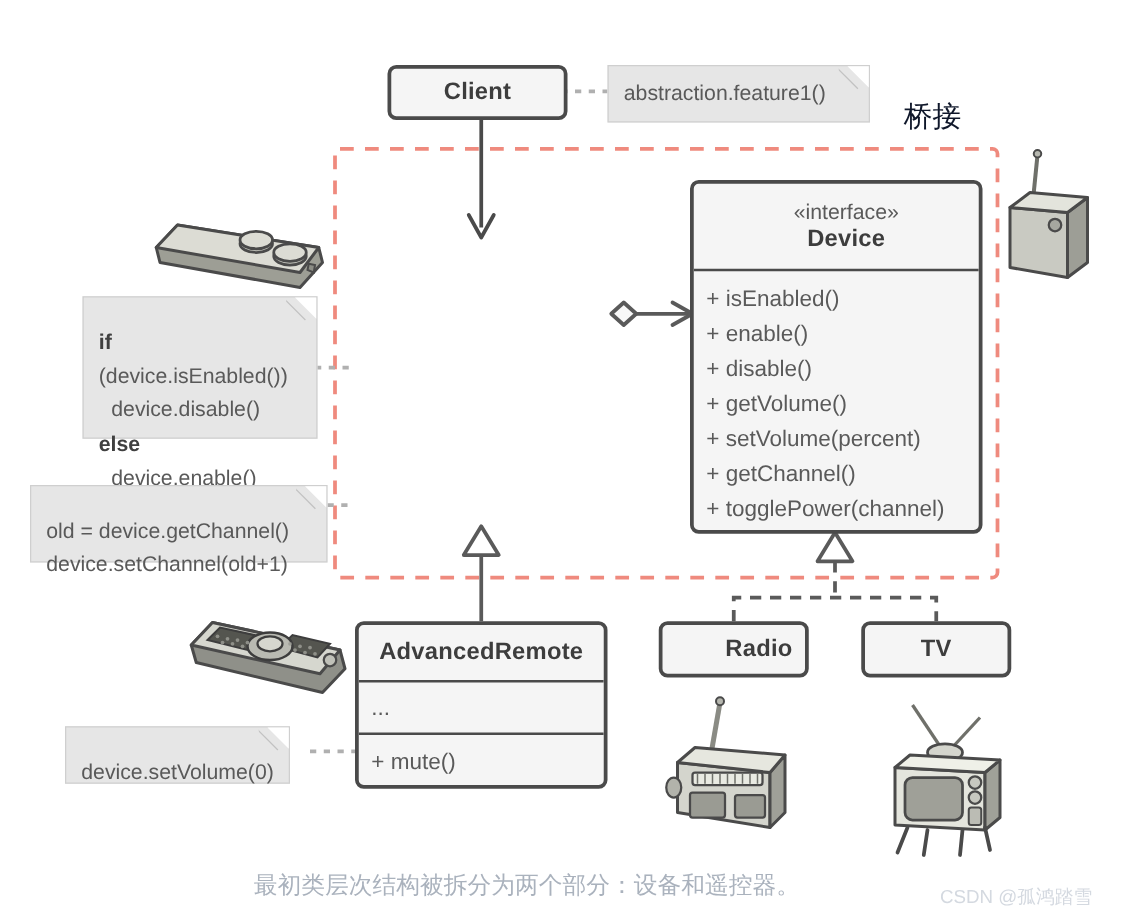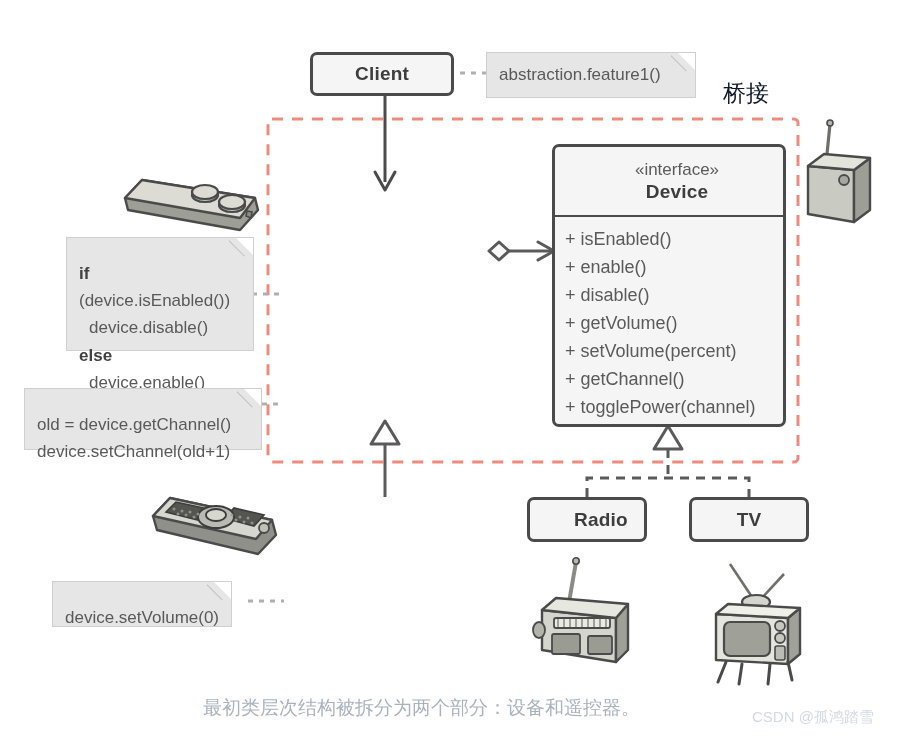--- a/index.html
+++ b/index.html
@@ -269,23 +269,34 @@
       <div class="uml-line">+ isEnabled()</div>
       <div class="uml-line">+ enable()</div>
       <div class="uml-line">+ disable()</div>
       <div class="uml-line">+ getVolume()</div>
       <div class="uml-line">+ setVolume(percent)</div>
       <div class="uml-line">+ getChannel()</div>
       <div class="uml-line">+ togglePower(channel)</div>
     </div>
   </div>
 
+  <div class="uml-box" style="left:284px; top:497px; width:202px; height:134px;">
+    <div class="uml-compartment" style="height:44px; display:flex; align-items:center; justify-content:center;">
+      <div class="uml-title">AdvancedRemote</div>
+    </div>
+    <div class="uml-compartment" style="height:42px; display:flex; align-items:center;">
+      <div class="uml-line">...</div>
+    </div>
+    <div class="uml-compartment" style="height:44px; display:flex; align-items:center;">
+      <div class="uml-line">+ mute()</div>
+    </div>
+  </div>
 
   <div class="uml-box" style="left:527px; top:497px; width:120px; height:45px;">
-    <div class="uml-compartment" style="height:100%; display:flex; align-items:center; justify-content:flex-start;padding-left:44px;">
+    <div class="uml-compartment" style="height:100%; display:flex; align-items:center; justify-content:flex-end;padding-left:44px;">
       <div class="uml-title">Radio</div>
     </div>
   </div>
 
   <div class="uml-box" style="left:689px; top:497px; width:120px; height:45px;">
     <div class="uml-compartment" style="height:100%; display:flex; align-items:center; justify-content:center;">
       <div class="uml-title">TV</div>
     </div>
   </div>
 

